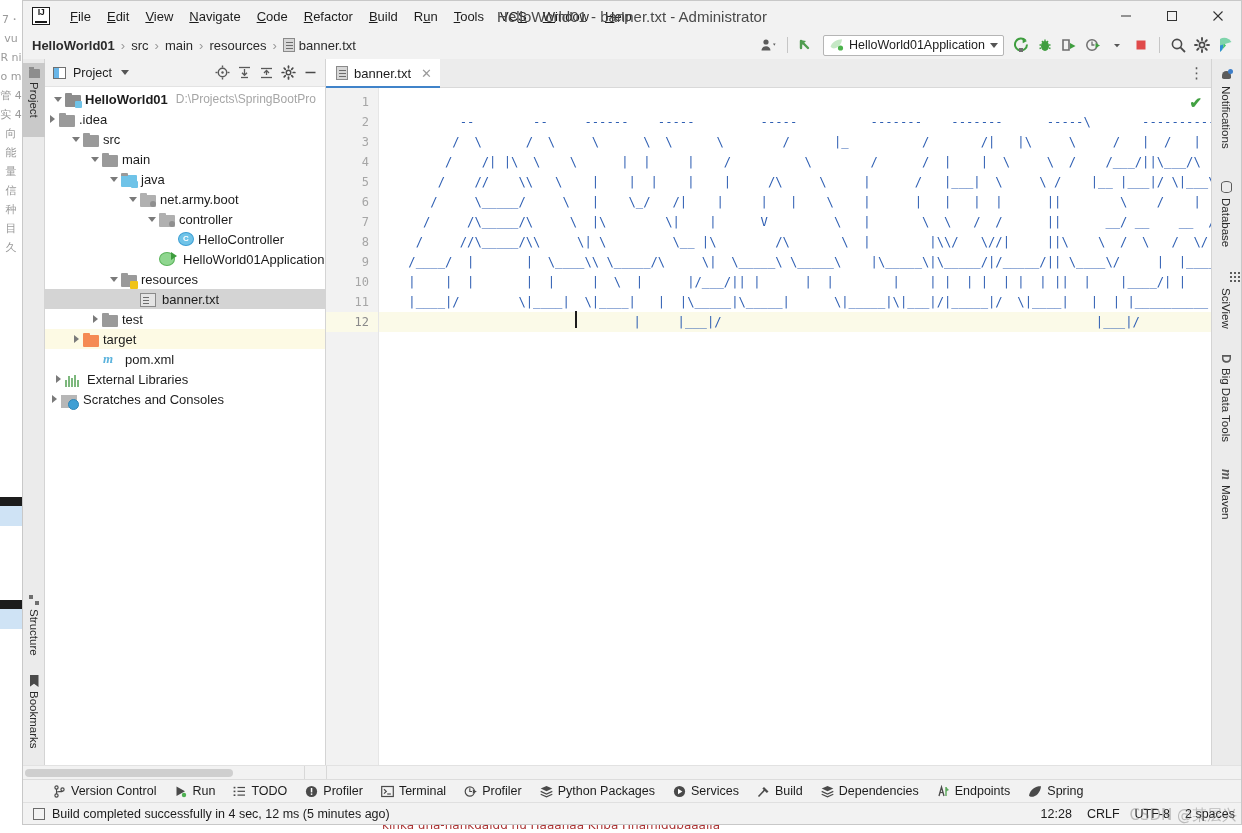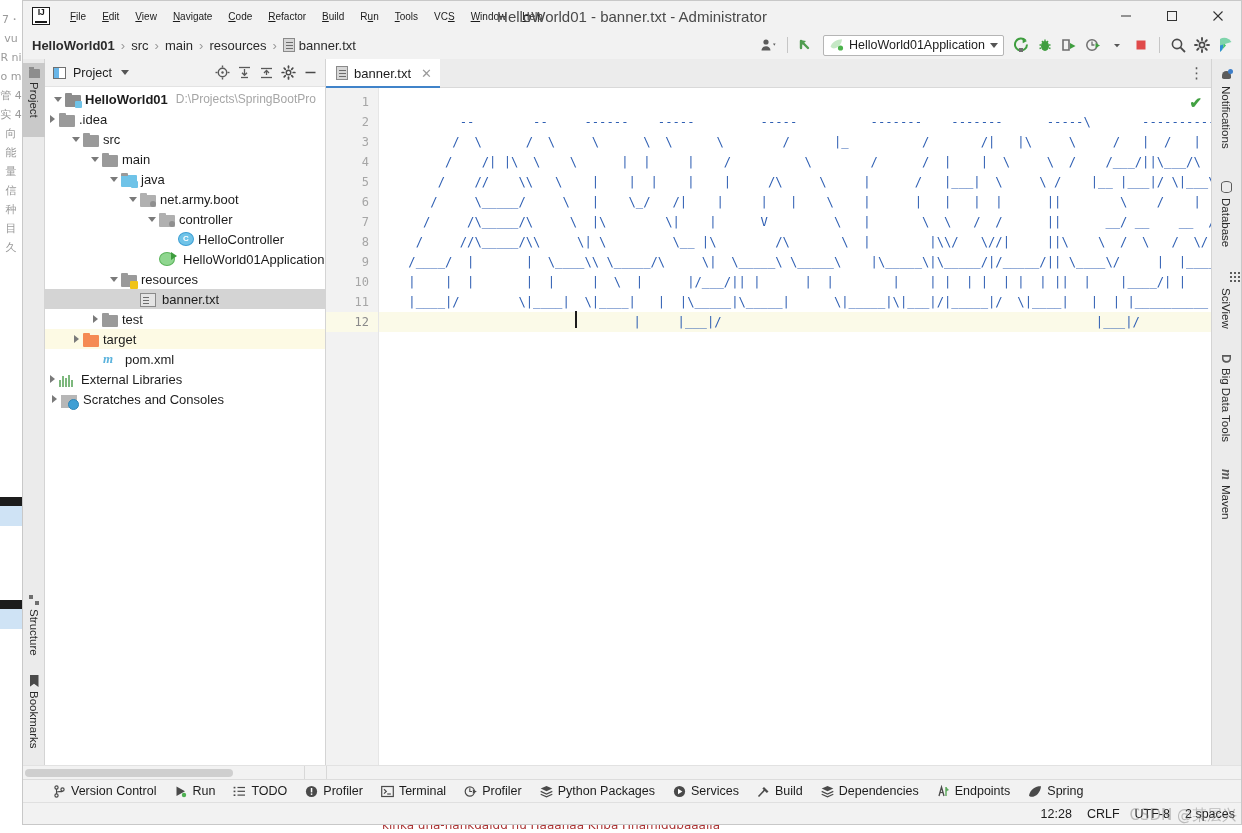--- a/index.html
+++ b/index.html
@@ -74,21 +74,21 @@
     font-size: 9px; font-weight: bold; text-align: center;
     color: #1b1b1b; font-family: "Liberation Sans", sans-serif;
     letter-spacing: -0.5px;
   }
   .ij-logo::after {
     content: ""; position: absolute; left: 2px; right: 2px; bottom: 1px;
     height: 2px; background: #1b1b1b;
   }
   .menubar { display: flex; align-items: center; height: 30px; }
   .menu-item {
-    padding: 3px 8px; font-size: 10px; color: #1c1c1c; cursor: default;
+    padding: 3px 8px; font-size: 13px; color: #1c1c1c; cursor: default;
     line-height: 15px;
   }
   .menu-item .mn { text-decoration: underline; }
   .win-title {
     position: absolute; left: 0; right: 0; top: 0; height: 30px;
     display: flex; align-items: center; justify-content: center;
     font-size: 15px; color: #4a4a4a; pointer-events: none;
   }
   .win-btns {
     position: absolute; right: 0; top: 0; height: 30px; display: flex;
@@ -744,21 +744,21 @@
               </span>
             <span class="ic ic-folder tgt f16"></span>
             <span class="tlabel">target</span>
           </div>
 
           <div class="trow" style="padding-left:58px">
             <span class="ic ic-m">m</span>
             <span class="tlabel" style="margin-left:6px">pom.xml</span>
           </div>
 
-          <div class="trow" style="">
+          <div class="trow" style="padding-left:6px">
             <span class="tarrow">
                 <i class="arw-r"></i>
               </span>
             <span class="ic ic-lib">
               <span style="height:7px"></span>
                 <span style="height:11px"></span>
                 <span style="height:9px"></span>
                 <span style="height:12px"></span>
                 <span style="height:7px"></span>
             </span>
@@ -947,20 +947,24 @@
       </div>
       <div class="twb-item">
         <svg width="14" height="13" viewBox="0 0 14 13">
           <path d="M1 10.5 C2.5 3.5 8 1 13 1.2 C12.5 7.5 8 11.8 3.6 11.8 C2.4 11.8 1.5 11.3 1 10.5 Z" fill="#4a4a4a"></path>
         </svg>
         <span>Spring</span>
       </div>
     </div>
 
     <div class="statusbar">
+      <div class="sb-left">
+        <span class="sb-sq"></span>
+        <span>Build completed successfully in 4 sec, 12 ms (5 minutes ago)</span>
+      </div>
       <div class="sb-right">
         <span>12:28</span>
         <span>CRLF</span>
         <span>UTF-8</span>
         <span>2 spaces</span>
       </div>
       <div class="watermark">CSDN @某层兴</div>
     </div>
 
   </div>

